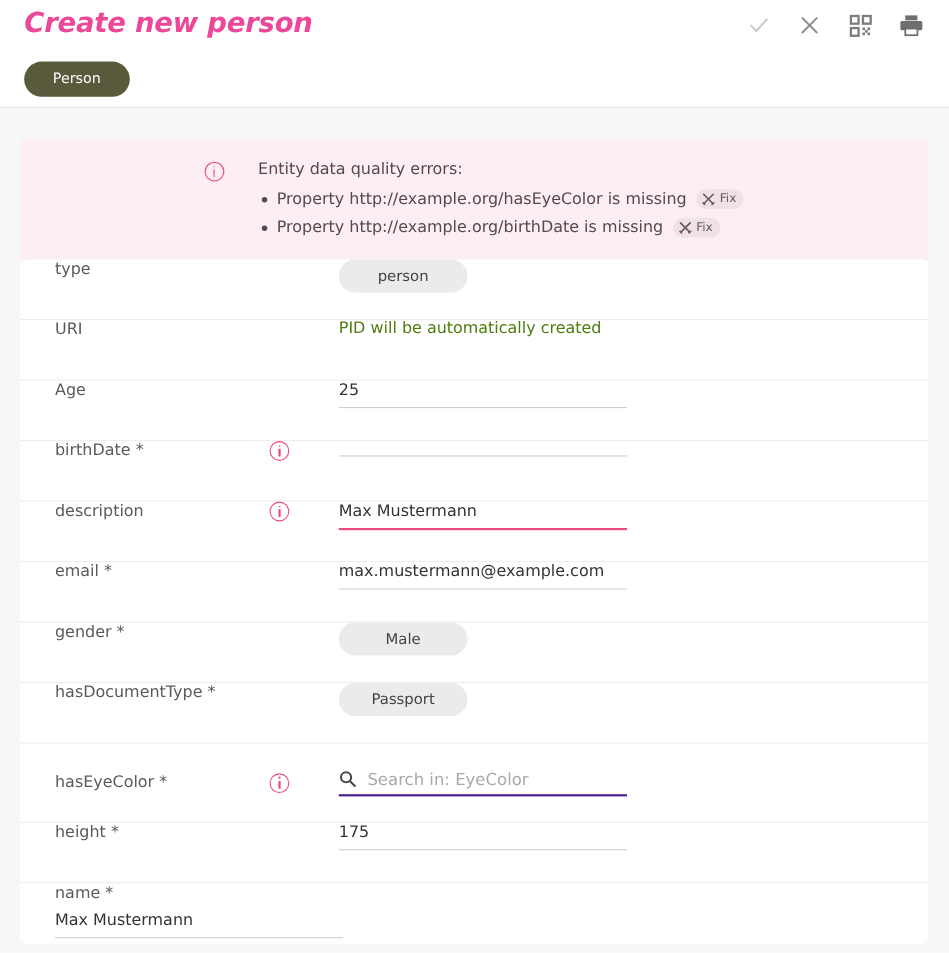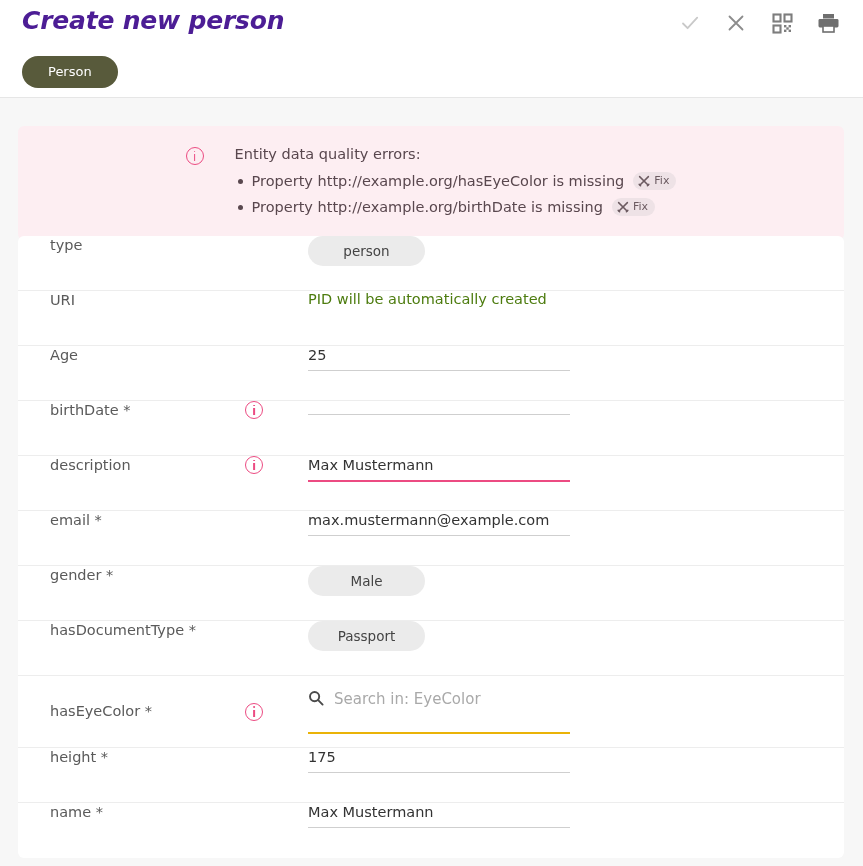--- a/index.html
+++ b/index.html
@@ -22,21 +22,21 @@
     position: relative;
     border-bottom: 1px solid #e6e6e6;
   }
   .header-title {
     position: absolute;
     left: 22px;
     top: 6px;
     font-size: 25px;
     font-style: italic;
     font-weight: bold;
-    color: #4c1d95;
+    color: #ec4899;
     letter-spacing: -0.2px;
   }
   .header-actions {
     position: absolute;
     right: 22px;
     top: 10px;
     display: flex;
     align-items: center;
     gap: 20px;
   }
@@ -162,21 +162,21 @@
     overflow: hidden;
   }
   .row {
     display: flex;
     align-items: flex-start;
     min-height: 55px;
     border-bottom: 1px solid #ededed;
     padding: 0 0 0 32px;
     position: relative;
   }
-  .row:last-child { border-bottom: none; }
+  .row:last-child { border-bottom: none; flex-direction: column; }
   .row.tall { min-height: 72px; align-items: center; }
   .row-label {
     width: 195px;
     flex: none;
     font-size: 14.5px;
     color: #5a5a5a;
     line-height: 19px;
   }
   .row-info {
     width: 63px;
@@ -218,25 +218,25 @@
     padding-bottom: 6px;
     line-height: 18px;
     cursor: text;
     min-height: 18px;
   }
   .field.empty { min-height: 14px; padding-bottom: 4px; }
   .field.err { border-bottom: 2px solid #ec4b82; }
 
   .search-field {
     width: 262px;
-    border-bottom: 2px solid #eab308;
+    border-bottom: 2px solid #4c1d95;
     display: flex;
     align-items: center;
     gap: 10px;
-    padding-bottom: 22px;
+    padding-bottom: 2px;
     cursor: text;
   }
   .search-ph {
     font-size: 15px;
     color: #a9a9a9;
     line-height: 19px;
   }
   .err-msg {
     font-size: 12.5px;
     color: #f06292;

